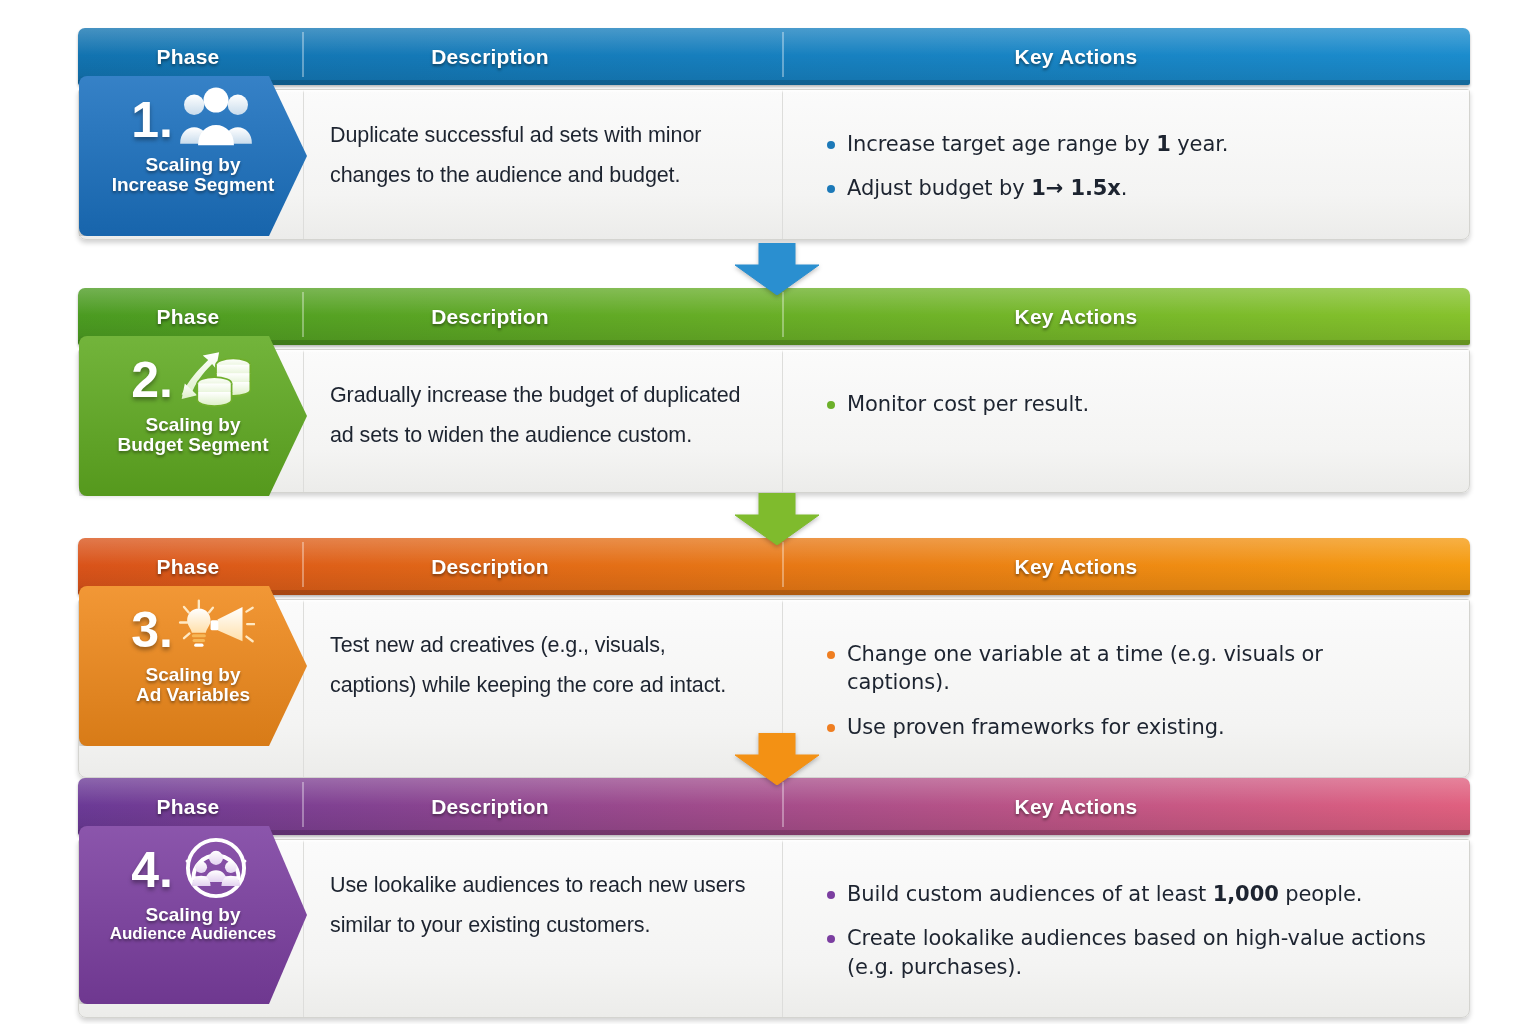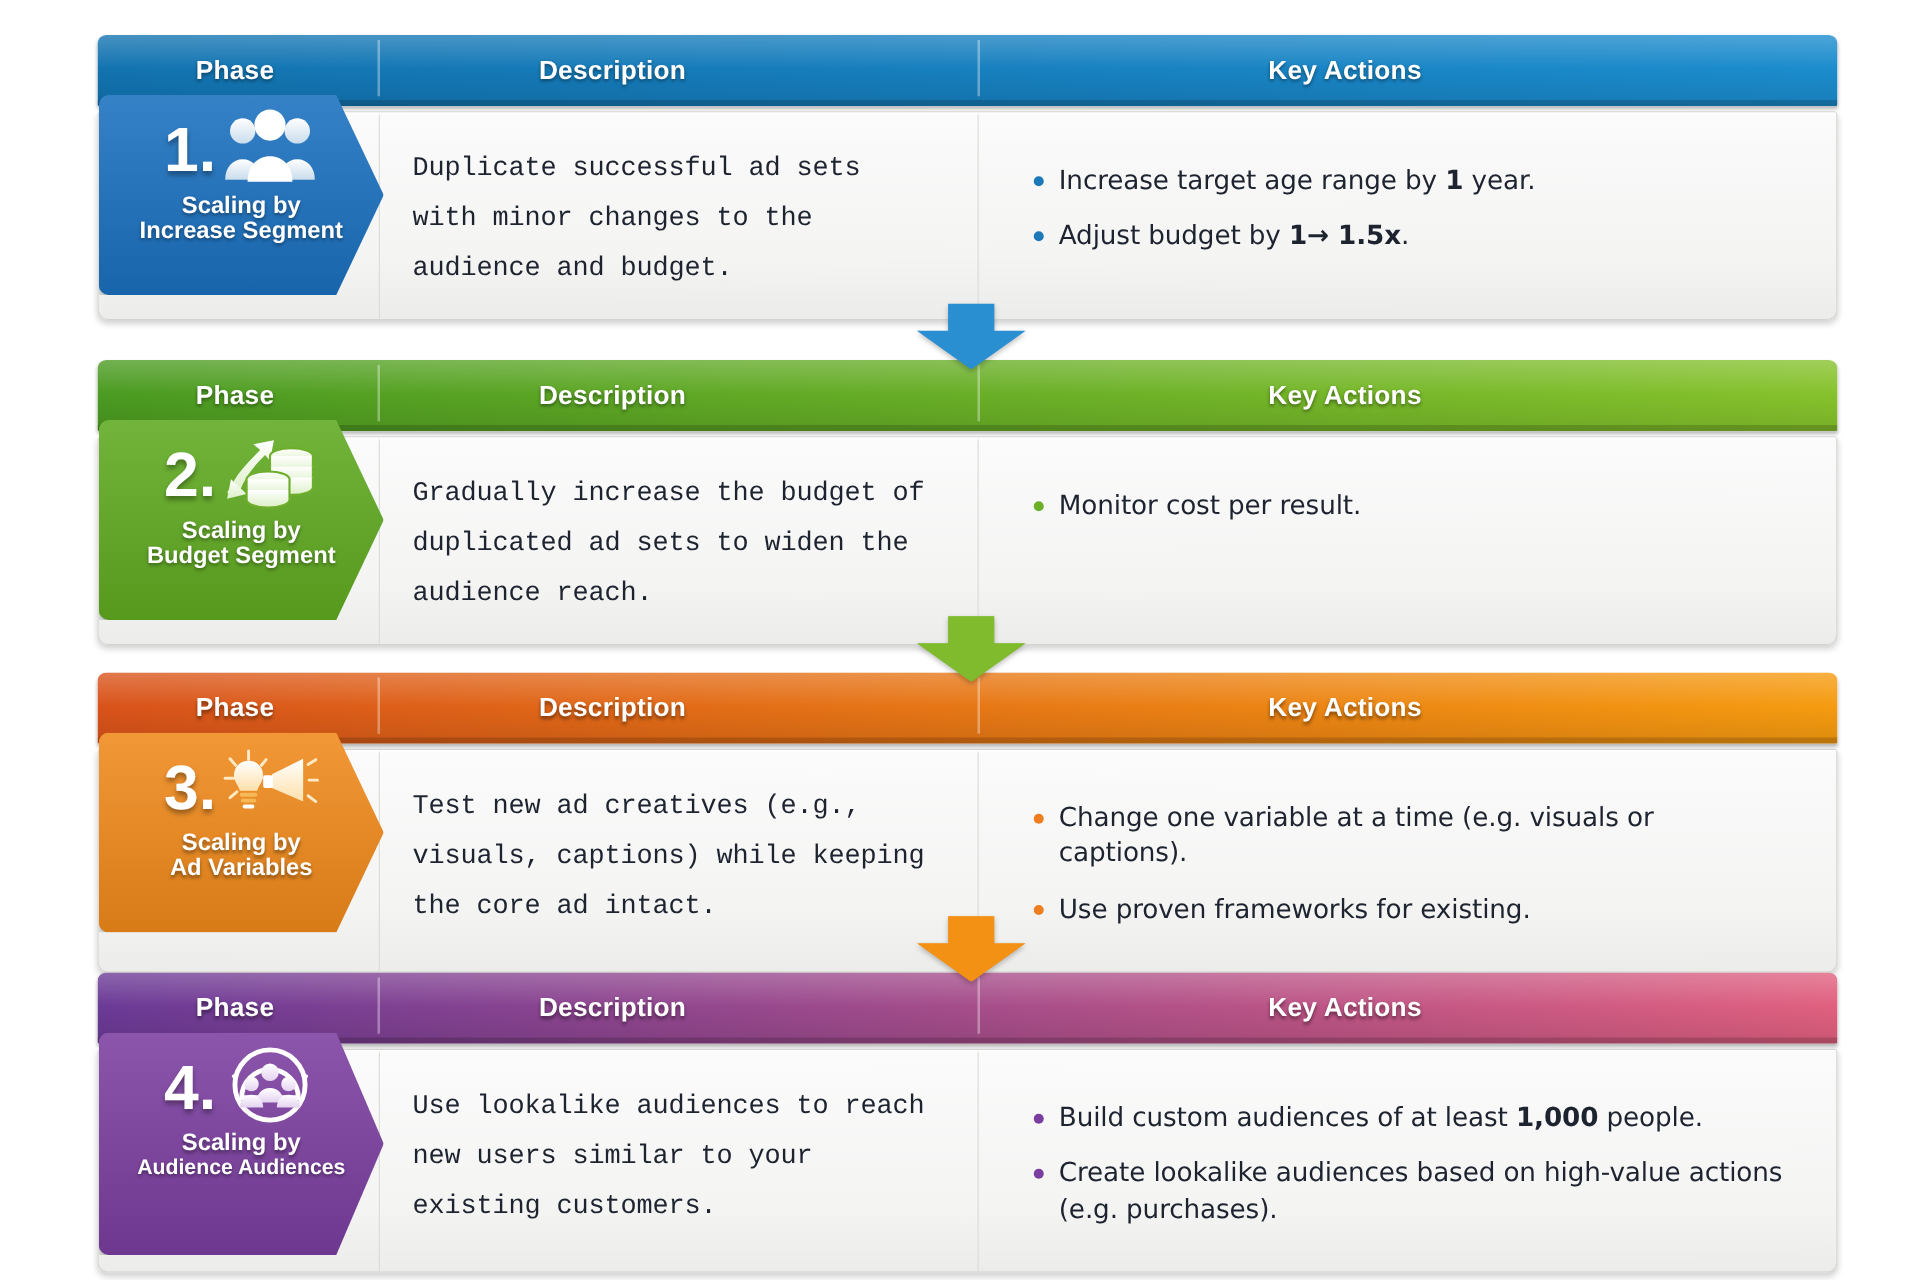--- a/index.html
+++ b/index.html
@@ -146,21 +146,21 @@
     text-align: center;
     font-size: 19px;
     font-weight: bold;
     line-height: 1.16;
     text-shadow: 0 2px 3px rgba(0,0,0,.40);
     margin-top: -2px;
   }
 
   
   .desc-text {
-    font-family: Liberation Mono, monospace;
+    font-family: Liberation Sans, sans-serif;
     font-size: 21.5px;
     line-height: 1.85;
     color: #1d2430;
     letter-spacing: -0.1px;
   }
 
   
   .bullets { list-style: none; margin: 16px; padding: 0; }
   .bullets li {
     position: relative;
@@ -271,21 +271,21 @@
       <path d="M26 46v10c0 4.4 9.8 8 22 8s22-3.6 22-8V46"></path>
       <path d="M26 57v10c0 4.4 9.8 8 22 8s22-3.6 22-8V57"></path>
     </g>
   </svg></span>
             </div>
             <div class="tag-label" data-name="phase-label-line1-2">Scaling by</div>
             <div class="tag-label" data-name="phase-label-line2-2">Budget Segment</div>
           </div>
         </div>
         <div class="col-desc" data-name="description-cell-2">
-          <div class="desc-text" data-name="description-text-2">Gradually increase the budget of duplicated ad sets to widen the audience reach.</div>
+          <div class="desc-text" data-name="description-text-2">Gradually increase the budget of duplicated ad sets to widen the audience custom.</div>
         </div>
         <div class="col-actions" data-name="key-actions-cell-2">
           <ul class="bullets" data-name="key-actions-list-2">
             <li data-name="key-action-item" style="--b: #6cb02a;"><span data-name="key-action-prefix">Monitor cost per result.</span></li>
           </ul>
         </div>
       </div>
     </div>
     <div class="phase-block" data-name="phase-block-3" style="top: 538px;">
       <div class="hdr" data-name="phase-header-3" style="background: linear-gradient(rgba(255, 255, 255, 0.22) 0%, rgba(255, 255, 255, 0) 48%, rgba(0, 0, 0, 0.1) 100%), linear-gradient(90deg, rgb(217, 83, 26) 0%, rgb(245, 155, 16) 100%);">

